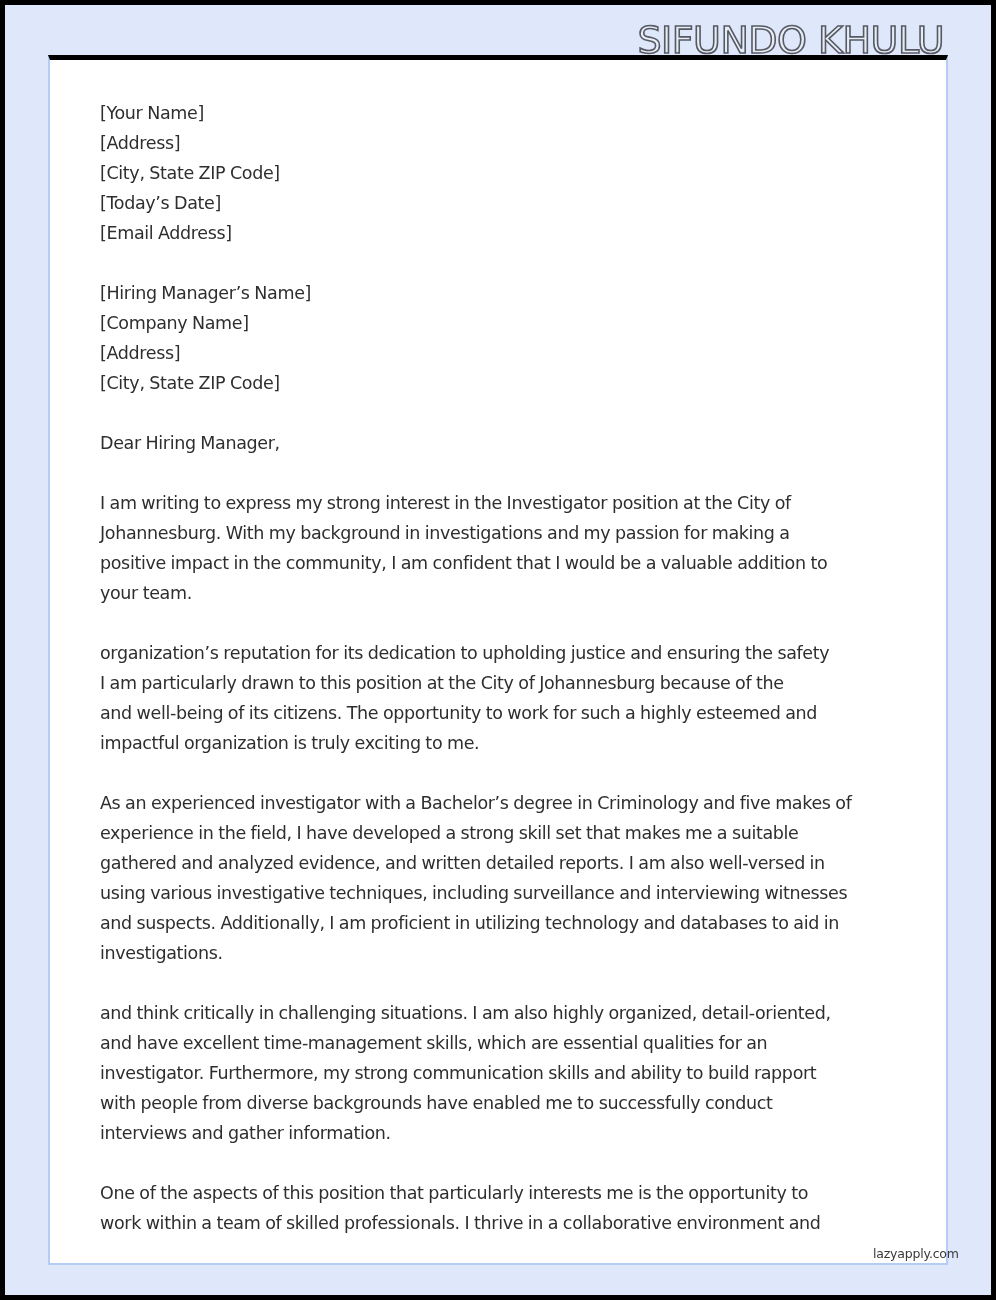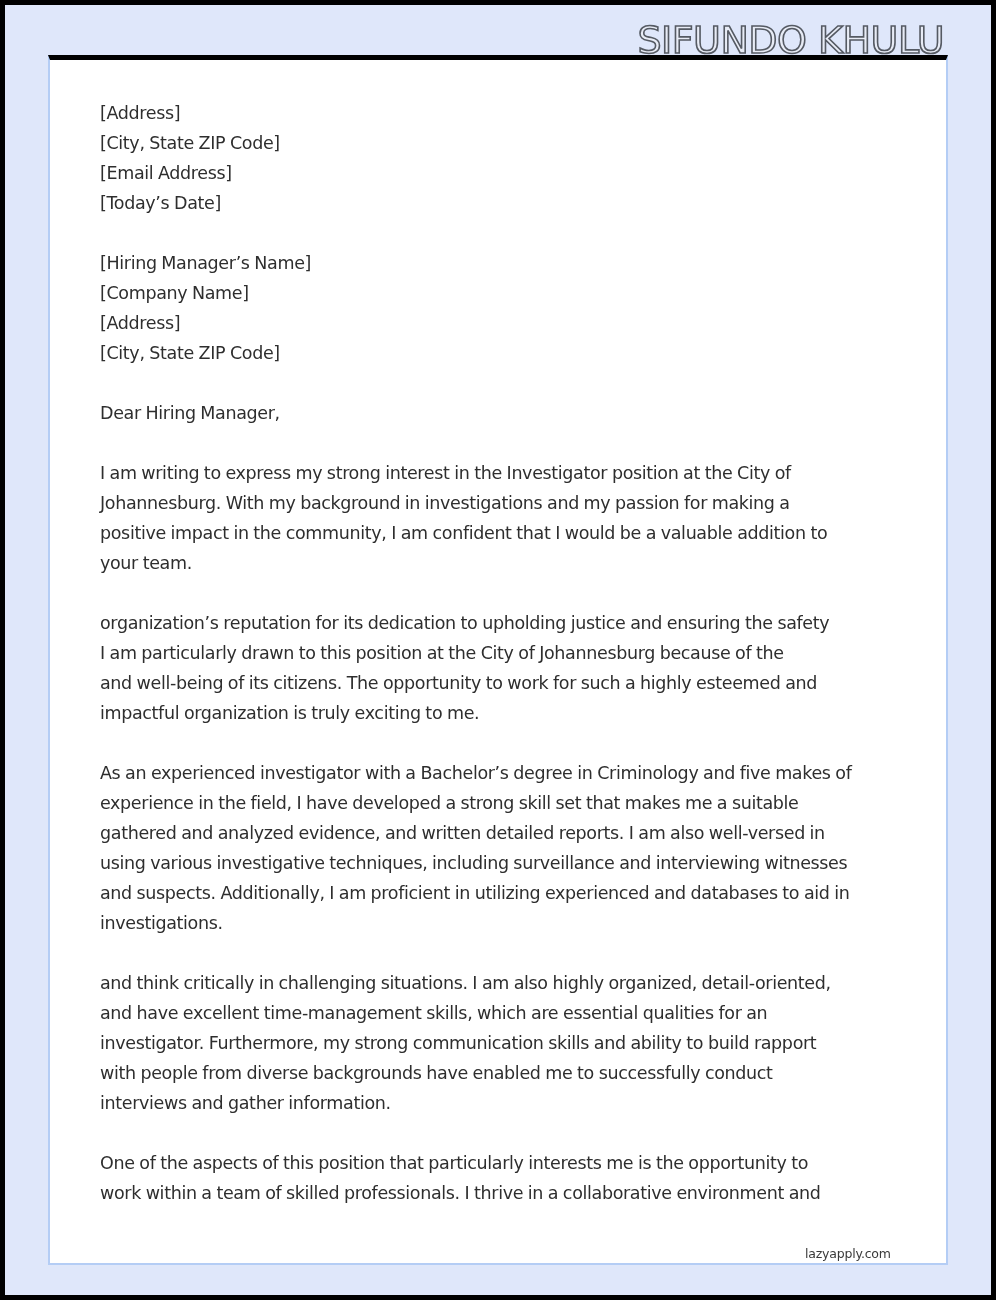--- a/index.html
+++ b/index.html
@@ -64,45 +64,46 @@
     }
     .line {
       display: block;
       white-space: nowrap;
     }
     .para {
       margin: 13px 0 30px 0;
     }
     .watermark {
       position: absolute;
-      left: 800px;
+      left: 868px;
       top: 1241px;
       font-family: "DejaVu Sans", sans-serif;
       font-size: 12.5px;
       color: #3a3a3a;
       letter-spacing: -0.2px;
       white-space: nowrap;
     }
   </style>
 </head>
 <body>
 
 <div class="canvas">
 
   <div class="name">SIFUNDO KHULU</div>
 
   <div class="paper"></div>
 
   <div class="letter">
 
     <div class="block">
+      <span class="line">[Your Name]</span>
       <span class="line">[Address]</span>
       <span class="line">[City, State ZIP Code]</span>
+      <span class="line">[Today’s Date]</span>
       <span class="line">[Email Address]</span>
-      <span class="line">[Today’s Date]</span>
     </div>
 
     <div class="block">
       <span class="line">[Hiring Manager’s Name]</span>
       <span class="line">[Company Name]</span>
       <span class="line">[Address]</span>
       <span class="line">[City, State ZIP Code]</span>
     </div>
 
     <div class="block">
@@ -121,21 +122,21 @@
       <span class="line">I am particularly drawn to this position at the City of Johannesburg because of the</span>
       <span class="line">and well-being of its citizens. The opportunity to work for such a highly esteemed and</span>
       <span class="line">impactful organization is truly exciting to me.</span>
     </div>
 
     <div class="para">
       <span class="line">As an experienced investigator with a Bachelor’s degree in Criminology and five makes of</span>
       <span class="line">experience in the field, I have developed a strong skill set that makes me a suitable</span>
       <span class="line">gathered and analyzed evidence, and written detailed reports. I am also well-versed in</span>
       <span class="line">using various investigative techniques, including surveillance and interviewing witnesses</span>
-      <span class="line">and suspects. Additionally, I am proficient in utilizing experienced and databases to aid in</span>
+      <span class="line">and suspects. Additionally, I am proficient in utilizing technology and databases to aid in</span>
       <span class="line">investigations.</span>
     </div>
 
     <div class="para">
       <span class="line">and think critically in challenging situations. I am also highly organized, detail-oriented,</span>
       <span class="line">and have excellent time-management skills, which are essential qualities for an</span>
       <span class="line">investigator. Furthermore, my strong communication skills and ability to build rapport</span>
       <span class="line">with people from diverse backgrounds have enabled me to successfully conduct</span>
       <span class="line">interviews and gather information.</span>
     </div>

